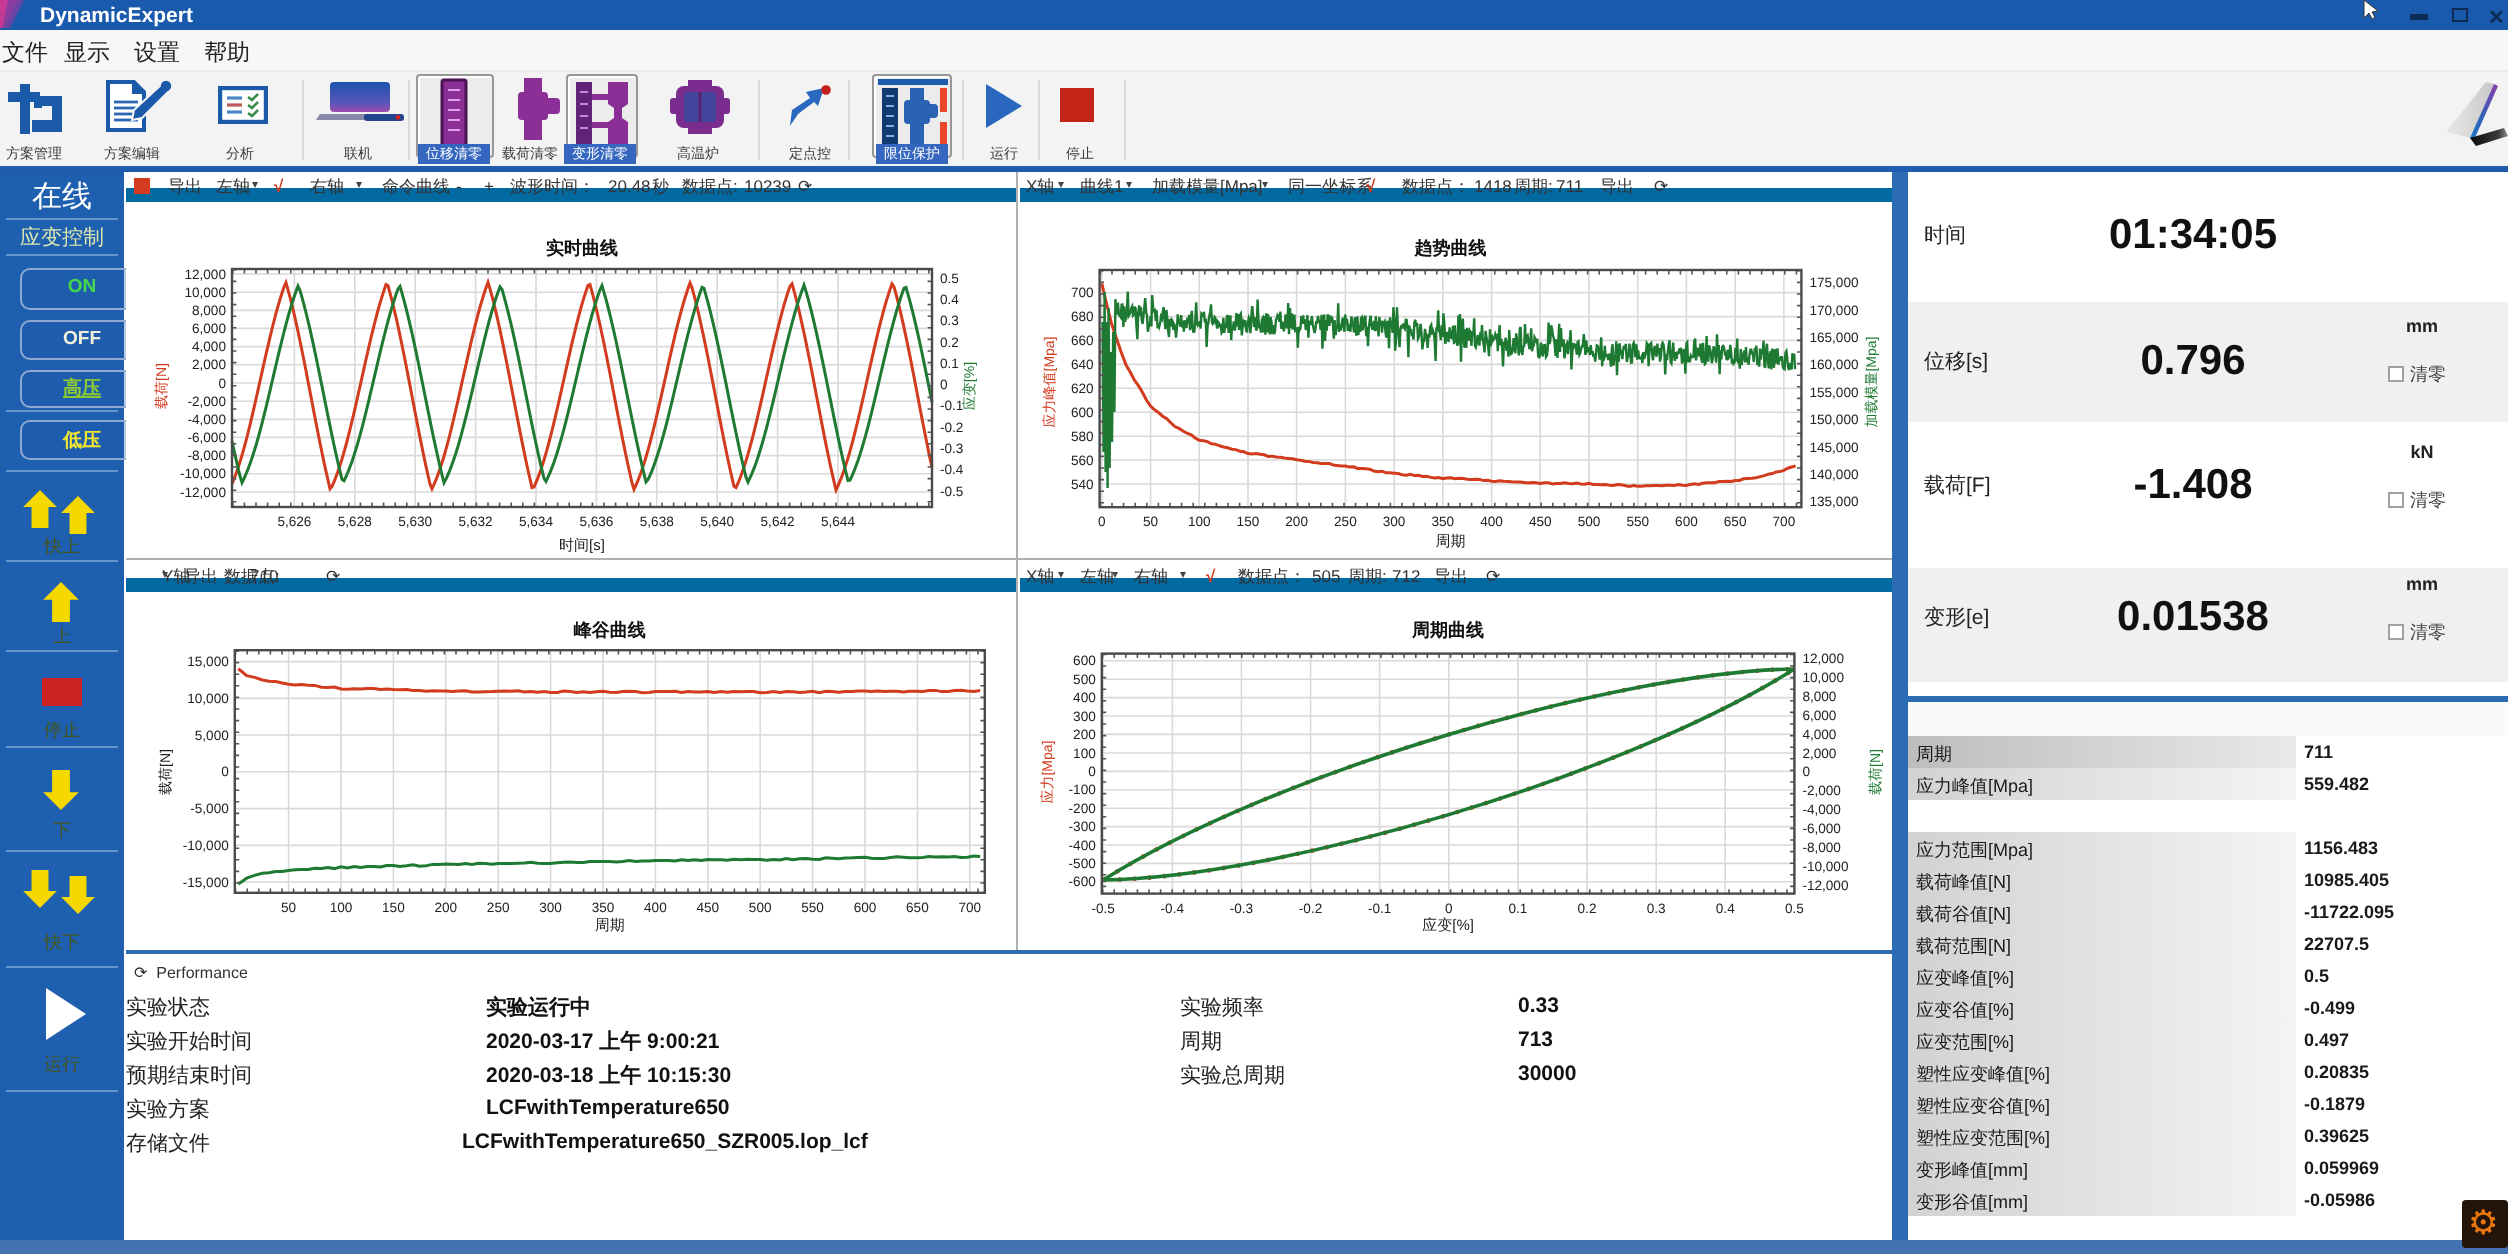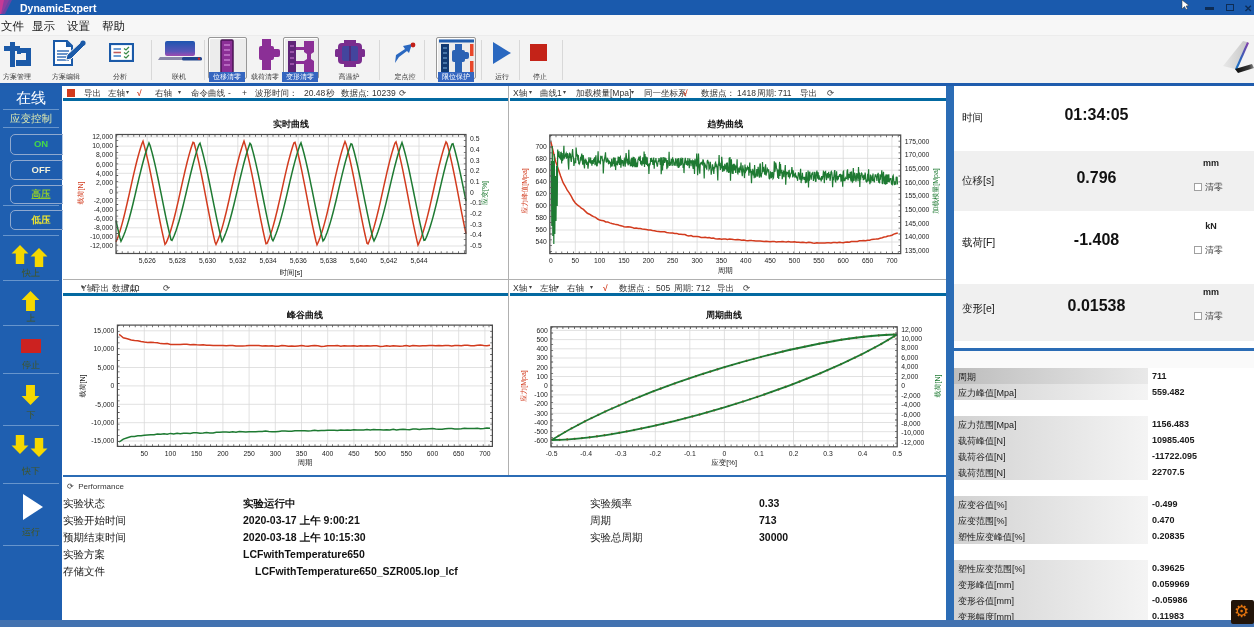--- a/index.html
+++ b/index.html
@@ -13,26 +13,26 @@
 .sbtn{position:absolute;left:10px;width:62px;border:1.5px solid #8fa9cf;border-radius:5px;text-align:center;font-weight:bold;font-size:9.5px;background:rgba(30,90,170,0.3);}
 #rightpanel{left:954px;top:86px;width:300px;height:538px;background:#fff;}
 #rsplit{left:946px;top:86px;width:8px;height:538px;background:#2b6cb5;}
 #bottomstrip{left:0;top:620px;width:1254px;height:7px;background:#4272b0;}
 .mitem{position:absolute;top:4px;font-size:11.5px;color:#222;}
 .tlabel{position:absolute;top:36px;font-size:7px;color:#3a3a3a;text-align:center;}
 .tlabel.sel{background:#3566c0;color:#fff;}
 .tsep{position:absolute;top:4px;width:1px;height:40px;background:#d8d8d8;}
 .tbtn{position:absolute;top:1px;height:42px;background:#ececec;border:1px solid #979797;border-radius:2px;box-shadow:inset 1px 1px 0 #fff;}
 .panel{position:absolute;background:#fff;}
-.ptool{position:absolute;left:0;top:0;width:100%;height:15px;border-bottom:3px solid #0369a1;font-size:8.5px;color:#333;}
+.ptool{position:absolute;left:0;top:0;width:100%;height:15px;border-bottom:7px solid #0369a1;font-size:8.5px;color:#333;}
 .ptool span{position:absolute;top:2px;white-space:nowrap;}
 .tri{font-size:6px;color:#444;}
 .chk{color:#d23b1e;font-weight:bold;}
 .ind-label{position:absolute;left:8px;font-size:10.5px;color:#222;}
-.ind-val{position:absolute;left:60px;width:165px;text-align:center;font-size:16px;font-weight:bold;color:#111;}
+.ind-val{position:absolute;left:60px;width:165px;text-align:center;font-size:21px;font-weight:bold;color:#111;}
 .ind-unit{position:absolute;left:232px;width:50px;text-align:center;font-size:9px;font-weight:bold;color:#222;}
 .ind-clr{position:absolute;left:240px;font-size:9px;color:#444;}
 .box{display:inline-block;width:8px;height:8px;border:1px solid #a0a0a0;background:#fff;vertical-align:-1px;margin-right:3px;}
 .trow{position:absolute;left:0;width:300px;height:16px;}
 .trow .lc{position:absolute;left:0;top:0;width:194px;height:16px;background:linear-gradient(to right,#d2d2d2,#f4f4f4);font-size:9px;color:#1a1a1a;padding:2.5px 0 0 4px;}
 .trow .vc{position:absolute;left:198px;top:0;width:100px;height:16px;font-size:9px;font-weight:bold;color:#1a1a1a;padding-top:2.5px;}
 .brow-l{position:absolute;font-size:10.5px;color:#222;}
 .brow-v{position:absolute;font-size:10.5px;font-weight:bold;color:#111;}
 </style></head><body>
 <div class="abs" id="titlebar">
@@ -600,21 +600,21 @@
     <div class="brow-v" style="left:180px;top:37px;">2020-03-17 上午 9:00:21</div>
     <div class="brow-l" style="left:527px;top:37px;">周期</div>
     <div class="brow-v" style="left:696px;top:37px;">713</div>
     <div class="brow-l" style="left:0px;top:54px;">预期结束时间</div>
     <div class="brow-v" style="left:180px;top:54px;">2020-03-18 上午 10:15:30</div>
     <div class="brow-l" style="left:527px;top:54px;">实验总周期</div>
     <div class="brow-v" style="left:696px;top:54px;">30000</div>
     <div class="brow-l" style="left:0px;top:71px;">实验方案</div>
     <div class="brow-v" style="left:180px;top:71px;">LCFwithTemperature650</div>
     <div class="brow-l" style="left:0px;top:88px;">存储文件</div>
-    <div class="brow-v" style="left:192px;top:88px;">LCFwithTemperature650_SZR005.lop_lcf</div>
+    <div class="brow-v" style="left:168px;top:88px;">LCFwithTemperature650_SZR005.lop_lcf</div>
   </div>
 <div class="abs" id="rsplit"></div>
 <div class="abs" id="rightpanel">
     <div class="abs" style="left:0;top:65px;width:300px;height:60px;background:#f0f0f0;"></div>
     <div class="abs" style="left:0;top:198px;width:300px;height:57px;background:#f0f0f0;"></div>
     <div class="ind-label" style="top:25px;">时间</div>
     <div class="ind-val" style="top:20px;">01:34:05</div>
     <div class="ind-label" style="top:88px;">位移[s]</div>
     <div class="ind-val" style="top:83px;">0.796</div>
     <div class="ind-unit" style="top:72px;">mm</div>
@@ -646,45 +646,49 @@
       <div class="vc">10985.405</div>
     </div>
     <div class="trow" style="top:362px;">
       <div class="lc" style="background:linear-gradient(to right,#d2d2d2,#f4f4f4);">载荷谷值[N]</div>
       <div class="vc">-11722.095</div>
     </div>
     <div class="trow" style="top:378px;">
       <div class="lc" style="background:linear-gradient(to right,#d2d2d2,#f4f4f4);">载荷范围[N]</div>
       <div class="vc">22707.5</div>
     </div>
+    <div class="trow" style="top:394px;">
+      <div class="lc" style="background:linear-gradient(to right,#d2d2d2,#f4f4f4);">应变峰值[%]</div>
+      <div class="vc">0.5</div>
+    </div>
     <div class="trow" style="top:410px;">
       <div class="lc" style="background:linear-gradient(to right,#d2d2d2,#f4f4f4);">应变谷值[%]</div>
       <div class="vc">-0.499</div>
     </div>
     <div class="trow" style="top:426px;">
       <div class="lc" style="background:linear-gradient(to right,#d2d2d2,#f4f4f4);">应变范围[%]</div>
-      <div class="vc">0.470</div>
+      <div class="vc">0.497</div>
     </div>
     <div class="trow" style="top:442px;">
       <div class="lc" style="background:linear-gradient(to right,#d2d2d2,#f4f4f4);">塑性应变峰值[%]</div>
       <div class="vc">0.20835</div>
     </div>
+    <div class="trow" style="top:458px;">
+      <div class="lc" style="background:linear-gradient(to right,#d2d2d2,#f4f4f4);">塑性应变谷值[%]</div>
+      <div class="vc">-0.1879</div>
+    </div>
     <div class="trow" style="top:474px;">
       <div class="lc" style="background:linear-gradient(to right,#d2d2d2,#f4f4f4);">塑性应变范围[%]</div>
       <div class="vc">0.39625</div>
     </div>
     <div class="trow" style="top:490px;">
       <div class="lc" style="background:linear-gradient(to right,#d2d2d2,#f4f4f4);">变形峰值[mm]</div>
       <div class="vc">0.059969</div>
     </div>
     <div class="trow" style="top:506px;">
       <div class="lc" style="background:linear-gradient(to right,#d2d2d2,#f4f4f4);">变形谷值[mm]</div>
       <div class="vc">-0.05986</div>
     </div>
-    <div class="trow" style="top:522px;">
-      <div class="lc" style="background:linear-gradient(to right,#d2d2d2,#f4f4f4);">变形幅度[mm]</div>
-      <div class="vc">0.11983</div>
-    </div>
     <div class="abs" style="left:0;top:536px;width:300px;height:2px;background:#2b6cb5;"></div>
   </div>
 <div class="abs" id="bottomstrip"></div>
 <div class="abs" style="left:1231px;top:600px;width:23px;height:24px;background:#221409;border-radius:2px;">
     <div style="position:absolute;left:3px;top:1px;font-size:17px;color:#e8760e;">⚙</div>
   </div>
 </body></html>

